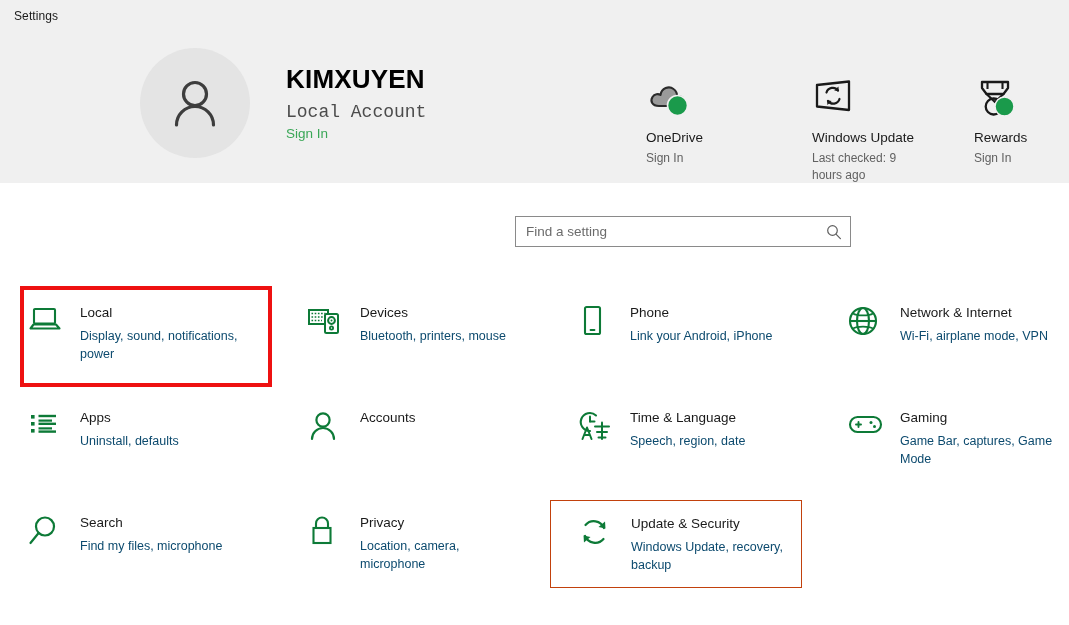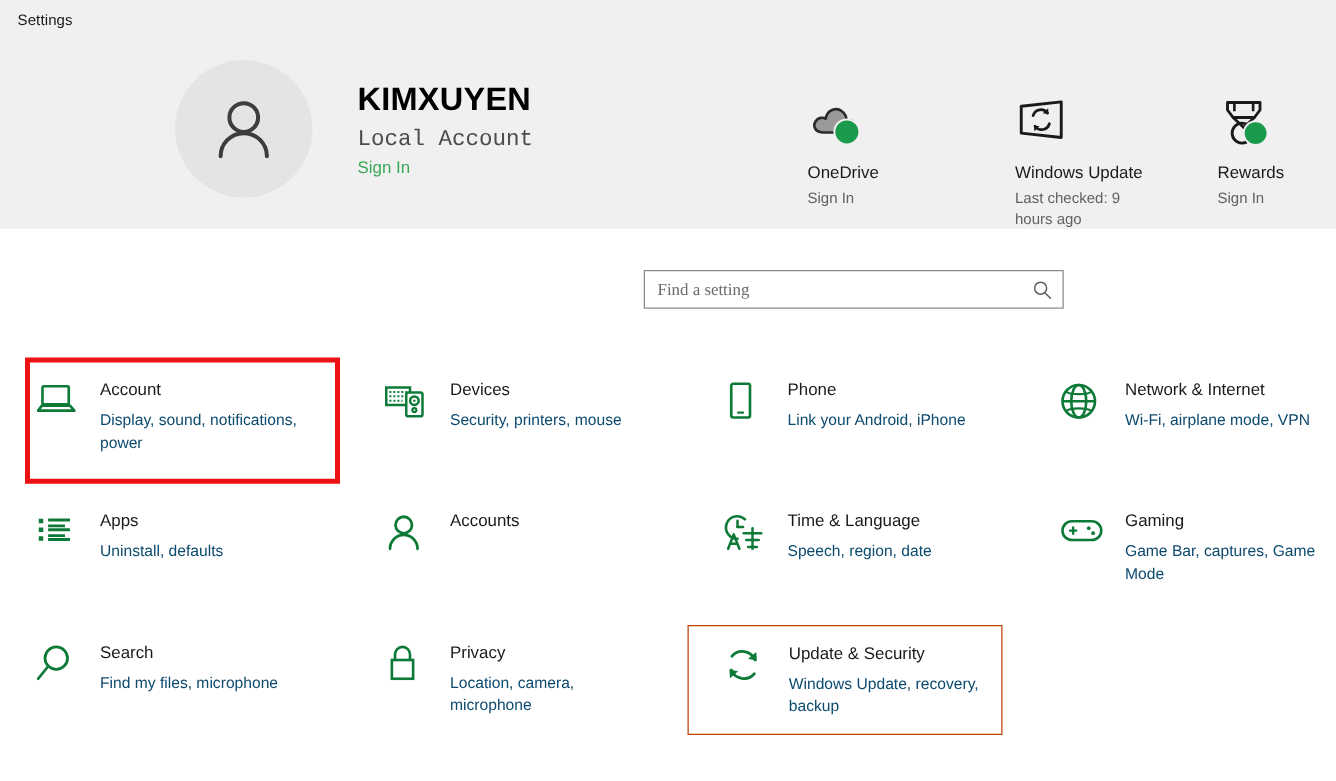--- a/index.html
+++ b/index.html
@@ -55,21 +55,21 @@
   
   .searchwrap {
     position: absolute; left: 515px; top: 216px;
     width: 336px; height: 31px;
     border: 1px solid #8a8a8a; background: #fff;
     display: flex; align-items: center;
   }
   .searchwrap input {
     flex: 1; border: 0; outline: none; height: 100%;
     padding: 0 8px 0 10px; font-size: 13.5px;
-    font-family: Liberation Serif, serif; color: #0f172a; background: transparent;
+    font-family: Liberation Sans, sans-serif; color: #0f172a; background: transparent;
   }
   .searchwrap input::placeholder { color: #6b6b6b; }
   .search-btn {
     width: 32px; height: 100%; display: flex; align-items: center;
     justify-content: center; cursor: pointer; background: transparent; border: 0;
   }
 
   
   .grid { position: absolute; left: 0; top: 290px; width: 1069px; }
   .row { position: relative; height: 105px; }
@@ -181,41 +181,41 @@
   <div class="row">
 
     <div class="tile col0">
       <span class="ico">
         <svg width="38" height="30" viewBox="0 0 38 30">
           <rect x="8" y="5" width="21" height="14.5" rx="1" fill="none" class="grn" stroke-width="2.1"></rect>
           <path d="M4.5 24.5 L33.5 24.5 L30 20.5 L7.5 20.5 Z" fill="none" class="grn" stroke-width="2.1" stroke-linejoin="round"></path>
         </svg>
       </span>
       <span class="txt">
-        <span class="t-title">Account</span>
+        <span class="t-title">Local</span>
         <span class="t-sub" style="display:block">Display, sound, notifications, power</span>
       </span>
     </div>
 
     <div class="tile col1">
       <span class="ico">
         <svg width="38" height="32" viewBox="0 0 38 32">
           <rect x="3" y="6" width="19" height="14" fill="none" class="grn" stroke-width="2"></rect>
           <line x1="5.5" y1="9.5" x2="19.5" y2="9.5" class="grn" stroke-width="1.6" stroke-dasharray="1.6 1.6"></line>
           <line x1="5.5" y1="13" x2="19.5" y2="13" class="grn" stroke-width="1.6" stroke-dasharray="1.6 1.6"></line>
           <line x1="5.5" y1="16.5" x2="16" y2="16.5" class="grn" stroke-width="1.6" stroke-dasharray="1.6 1.6"></line>
           <rect x="19" y="10" width="13" height="19" rx="1.5" fill="#fff" class="grn" stroke-width="2"></rect>
           <circle cx="25.5" cy="16.5" r="3.4" fill="none" class="grn" stroke-width="2"></circle>
           <circle cx="25.5" cy="16.5" r="1" fill="#0d7a37"></circle>
           <circle cx="25.5" cy="24" r="1.6" fill="none" class="grn" stroke-width="1.8"></circle>
         </svg>
       </span>
       <span class="txt">
         <span class="t-title">Devices</span>
-        <span class="t-sub" style="display:block">Security, printers, mouse</span>
+        <span class="t-sub" style="display:block">Bluetooth, printers, mouse</span>
       </span>
     </div>
 
     <div class="tile col2">
       <span class="ico">
         <svg width="32" height="34" viewBox="0 0 32 34">
           <rect x="9" y="3" width="15" height="27" rx="1.6" fill="none" class="grn" stroke-width="2.1"></rect>
           <line x1="14.5" y1="26" x2="18.5" y2="26" class="grn" stroke-width="1.8" stroke-linecap="round"></line>
         </svg>
       </span>

